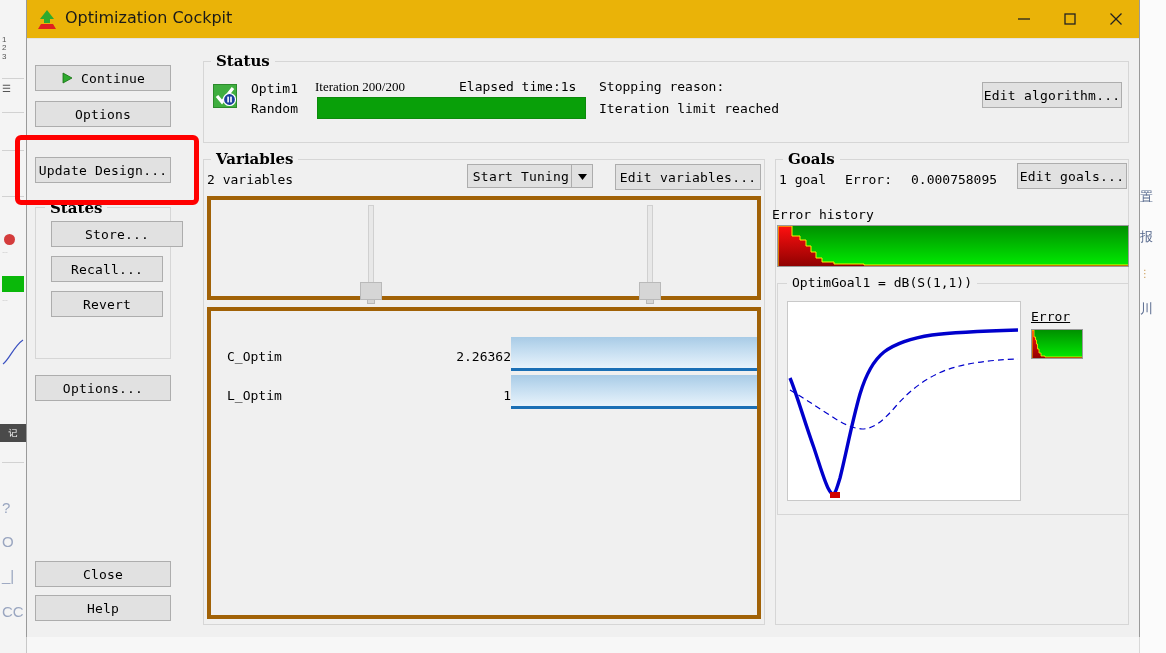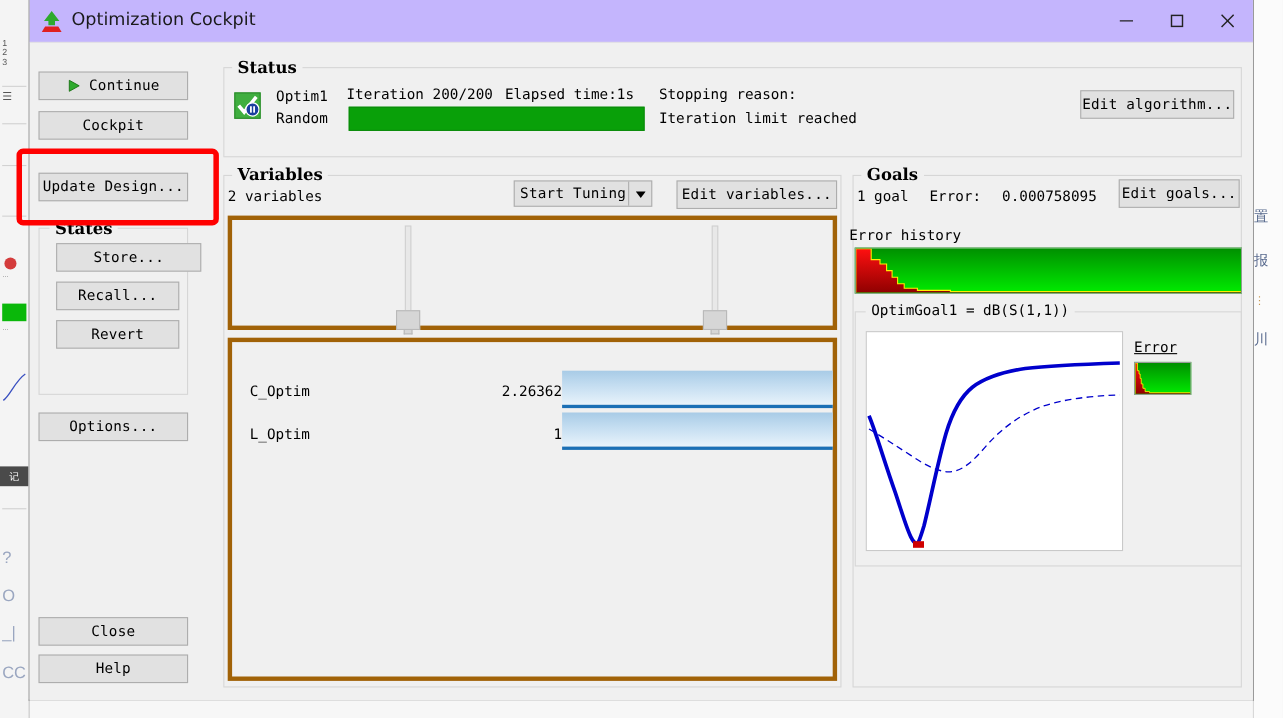--- a/index.html
+++ b/index.html
@@ -21,21 +21,21 @@
   .bg-sep { position:absolute; left:2px; width:22px; height:1px; background:#d2d2d2; }
   .bg-right-text { position:absolute; right:0px; width:26px; color:#3a4f7a; font-size:13px;
                    font-family:"DejaVu Sans", sans-serif; opacity:.85; overflow:hidden;
                    white-space:nowrap; }
   .bg-right-panel { position:absolute; right:0; top:0; width:26px; height:653px;
                     background:#fbfbfb; border-left:1px solid #d8d8d8; }
 
   
   .window { position:absolute; left:26px; top:0; width:1114px; height:637px;
             background:#f0f0f0; border:1px solid #9a9a9a; border-top:none; box-sizing:border-box; }
-  .titlebar { position:relative; height:38px; background:#c4b5fd; border-bottom:1px solid #e3e3e3; }
+  .titlebar { position:relative; height:38px; background:#eab308; border-bottom:1px solid #e3e3e3; }
   .title-icon { position:absolute; left:9px; top:8px; width:22px; height:22px; }
   .title-text { position:absolute; left:38px; top:8px; font-size:16px; color:#1a1a1a;
                 font-family:"DejaVu Sans", sans-serif; }
   .wbtn { position:absolute; top:0; width:46px; height:38px; cursor:default; }
   .wbtn svg { position:absolute; left:50%; top:50%; transform:translate(-50%,-50%); }
 
   .client { position:relative; width:100%; height:598px; background:#f0f0f0; }
 
   
   .btn { position:absolute; background:#e1e1e1; border:1px solid #adadad;
@@ -156,21 +156,21 @@
     <div class="client">
 
       <div class="btn" style="left:8px; top:26px; width:136px; height:26px;">
         <svg width="12" height="12" viewBox="0 0 12 12" style="margin-right:8px;">
           <polygon points="2,1 11,6 2,11" fill="#2eaa2e" stroke="#14700f" stroke-width="0.8"></polygon>
         </svg>
         <span>Continue</span>
       </div>
 
       <div class="btn" style="left:8px; top:62px; width:136px; height:26px;">
-        <span>Cockpit</span>
+        <span>Options</span>
       </div>
 
       <div class="btn" style="left:8px; top:118px; width:136px; height:26px;">
         <span>Update Design...</span>
       </div>
 
       <div class="annot" style="left:-12px; top:96px; width:184px; height:70px;"></div>
 
       <div class="group" style="left:8px; top:168px; width:136px; height:152px;"></div>
       <div class="group-title" style="left:18px; top:160px;">States</div>
@@ -202,21 +202,21 @@
         <svg width="22" height="22" viewBox="0 0 22 22">
           <path d="M3 11 L8 17 L19 3" stroke="#ffffff" fill="none" stroke-width="3.2"></path>
           <circle cx="15.5" cy="14.5" r="6" fill="#1a3f9e" stroke="#ffffff" stroke-width="1.2"></circle>
           <rect x="13.3" y="11.6" width="1.6" height="5.8" fill="#ffffff"></rect>
           <rect x="16.2" y="11.6" width="1.6" height="5.8" fill="#ffffff"></rect>
         </svg>
       </div>
       <div class="mono" style="position:absolute; left:224px; top:42px;">Optim1</div>
       <div class="mono" style="position:absolute; left:224px; top:62px;">Random</div>
 
-      <div class="mono" style="position:absolute; left:288px; top:40px;">Iteration 200/200</div>
+      <div class="mono" style="position:absolute; left:288px; top:40px;font-family:Liberation Serif, serif;">Iteration 200/200</div>
       <div class="mono" style="position:absolute; left:432px; top:40px;">Elapsed time:1s</div>
 
       <div class="progress" style="left:290px; top:58px; width:269px; height:22px;"></div>
 
       <div class="mono" style="position:absolute; left:572px; top:40px;">Stopping reason:</div>
       <div class="mono" style="position:absolute; left:572px; top:62px;">Iteration limit reached</div>
 
       <div class="btn" style="left:955px; top:43px; width:140px; height:26px;">
         <span>Edit algorithm...</span>
       </div>

